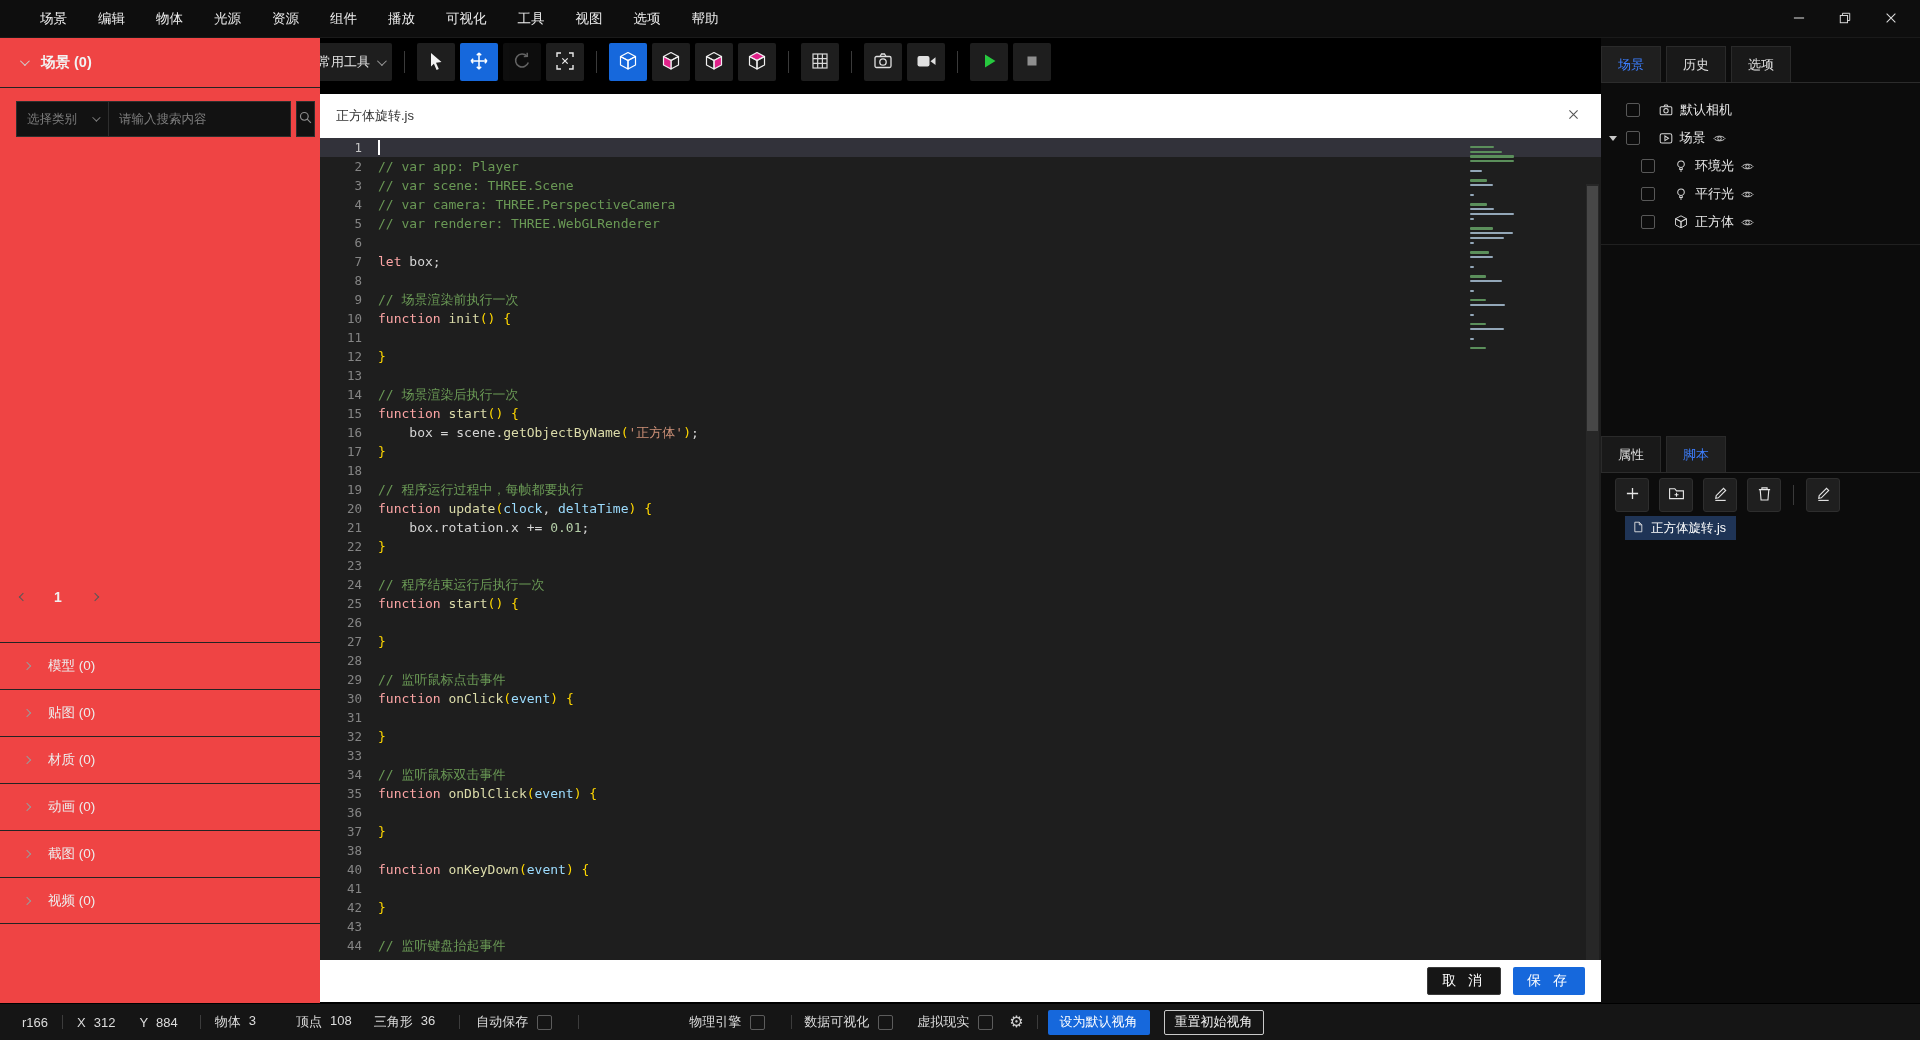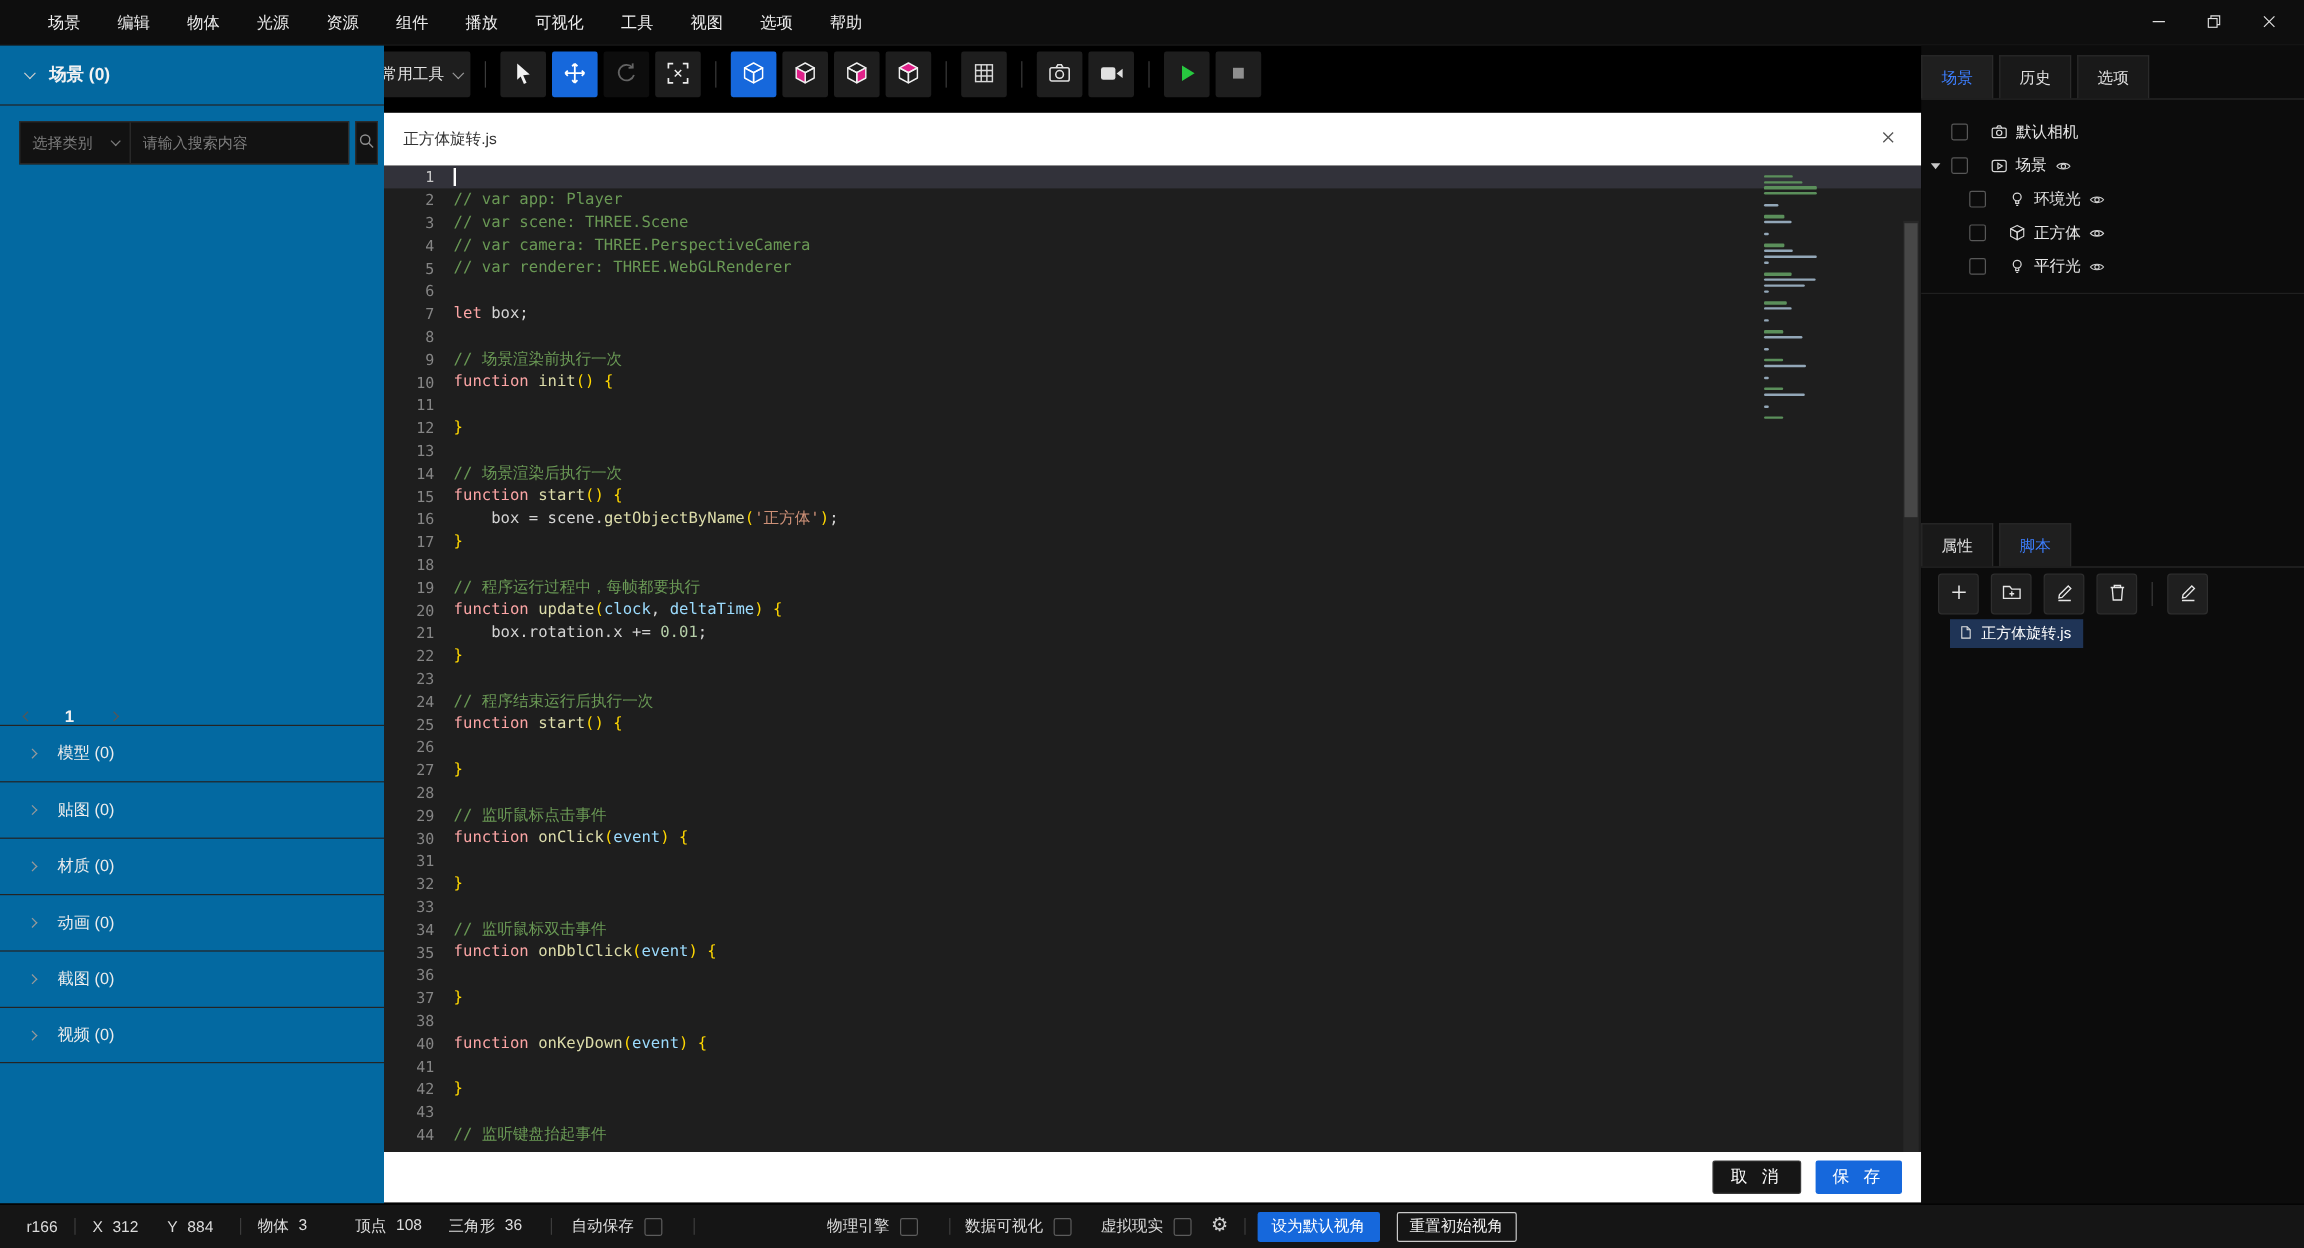--- a/index.html
+++ b/index.html
@@ -27,41 +27,41 @@
   .tbtn.dim { opacity:.45; }
   .tsep { width:1px; height:22px; background:#3a3a3a; margin:0 7px; }
 
   .chev { display:inline-block; width:7px; height:7px;
     border-right:1.6px solid currentColor; border-bottom:1.6px solid currentColor; }
   .chev.down  { transform:rotate(45deg) translateY(-2px); }
   .chev.right { transform:rotate(-45deg); }
   .chev.left  { transform:rotate(135deg); }
 
   
-  .left-panel { position:absolute; left:0; top:38px; width:320px; height:965px; background:#0369a1; }
+  .left-panel { position:absolute; left:0; top:38px; width:320px; height:965px; background:#ef4444; }
   .lp-header { height:50px; display:flex; align-items:center; gap:14px; padding-left:20px;
     border-bottom:1px solid #242424; font-size:14.5px; font-weight:700; color:#f2f2f2; }
   .lp-header .chev { color:#cfcfcf; }
   .lp-search { margin:13px 14px 0 16px; display:flex; gap:5px; height:36px; }
   .lp-bar { flex:1; display:flex; border:1px solid #2e2e2e; background:#121212; }
   .lp-cat { width:92px; display:flex; align-items:center; justify-content:space-between;
     padding:0 10px; border-right:1px solid #2e2e2e; color:#7d7d7d; font-size:12.5px; }
   .lp-input { flex:1; background:transparent; border:none; outline:none; padding:0 10px;
     color:#bbb; font-size:12.5px; font-family:inherit; }
   .lp-input::placeholder { color:#7d7d7d; }
   .lp-search-btn { width:34px; border:1px solid #2e2e2e; background:#121212;
     display:flex; align-items:center; justify-content:center; }
   .lp-search-btn svg { width:17px; height:17px; }
   .lp-page { position:absolute; left:0; top:547px; width:320px; height:24px;
     display:flex; align-items:center; color:#575757; }
   .lp-page .chev { width:6px; height:6px; }
   .lp-page .pg-prev { margin-left:20px; }
   .lp-page .pg-num { margin-left:28px; color:#f0f0f0; font-weight:700; font-size:14px; }
   .lp-page .pg-next { margin-left:30px; }
-  .lp-sections { position:absolute; left:0; top:566px; width:353px; }
+  .lp-sections { position:absolute; left:0; top:604px; width:353px; }
   .lp-row { height:47px; display:flex; align-items:center; gap:18px; padding-left:24px;
     border-top:1px solid #242424; font-size:13.5px; color:#ececec; cursor:default; }
   .lp-row:last-child { border-bottom:1px solid #242424; }
   .lp-row .chev { width:6px; height:6px; color:#9a9a9a; }
 
   
   .modal { position:absolute; left:320px; top:94px; width:1281px; height:908px; background:#1e1e1e; }
   .modal-header { height:44px; background:#ffffff; display:flex; align-items:center;
     justify-content:space-between; padding:0 16px; }
   .modal-title { font-size:13px; color:#333; }
@@ -534,44 +534,44 @@
           <svg viewBox="0 0 22 22" fill="none" stroke="#cfcfcf" stroke-width="1.4">
             <path d="M3 11 C6 6.5 16 6.5 19 11 C16 15.5 6 15.5 3 11 Z"></path>
             <circle cx="11" cy="11" r="2.6"></circle>
           </svg>
         </span>
       </div>
       <div class="tree-row">
         <span style="width: 40px;"></span>
         <span class="cb" style="margin-left: 0px;"></span>
         <span class="ticon">
+          <svg viewBox="0 0 22 22" fill="none" stroke="#d8d8d8" stroke-width="1.4">
+            <circle cx="11" cy="8.5" r="4.5"></circle>
+            <path d="M9.3 13 V15.8 H12.7 V13 M9.8 18 H12.2"></path>
+          </svg>
+        </span>
+        <span class="tlabel">平行光</span>
+        <span class="eye">
+          <svg viewBox="0 0 22 22" fill="none" stroke="#cfcfcf" stroke-width="1.4">
+            <path d="M3 11 C6 6.5 16 6.5 19 11 C16 15.5 6 15.5 3 11 Z"></path>
+            <circle cx="11" cy="11" r="2.6"></circle>
+          </svg>
+        </span>
+      </div>
+      <div class="tree-row">
+        <span style="width: 40px;"></span>
+        <span class="cb" style="margin-left: 0px;"></span>
+        <span class="ticon">
           <svg viewBox="0 0 22 22" fill="none" stroke="#d8d8d8" stroke-width="1.3" stroke-linejoin="round">
             <polygon points="11,2.5 18.5,6.5 11,10.5 3.5,6.5"></polygon>
             <polygon points="18.5,6.5 18.5,15 11,19 11,10.5"></polygon>
             <polygon points="3.5,6.5 11,10.5 11,19 3.5,15"></polygon>
           </svg>
         </span>
         <span class="tlabel">正方体</span>
-        <span class="eye">
-          <svg viewBox="0 0 22 22" fill="none" stroke="#cfcfcf" stroke-width="1.4">
-            <path d="M3 11 C6 6.5 16 6.5 19 11 C16 15.5 6 15.5 3 11 Z"></path>
-            <circle cx="11" cy="11" r="2.6"></circle>
-          </svg>
-        </span>
-      </div>
-      <div class="tree-row">
-        <span style="width: 40px;"></span>
-        <span class="cb" style="margin-left: 0px;"></span>
-        <span class="ticon">
-          <svg viewBox="0 0 22 22" fill="none" stroke="#d8d8d8" stroke-width="1.4">
-            <circle cx="11" cy="8.5" r="4.5"></circle>
-            <path d="M9.3 13 V15.8 H12.7 V13 M9.8 18 H12.2"></path>
-          </svg>
-        </span>
-        <span class="tlabel">平行光</span>
         <span class="eye">
           <svg viewBox="0 0 22 22" fill="none" stroke="#cfcfcf" stroke-width="1.4">
             <path d="M3 11 C6 6.5 16 6.5 19 11 C16 15.5 6 15.5 3 11 Z"></path>
             <circle cx="11" cy="11" r="2.6"></circle>
           </svg>
         </span>
       </div>
     </div>
 
   <div class="rp-tabs rp-tabs2">

